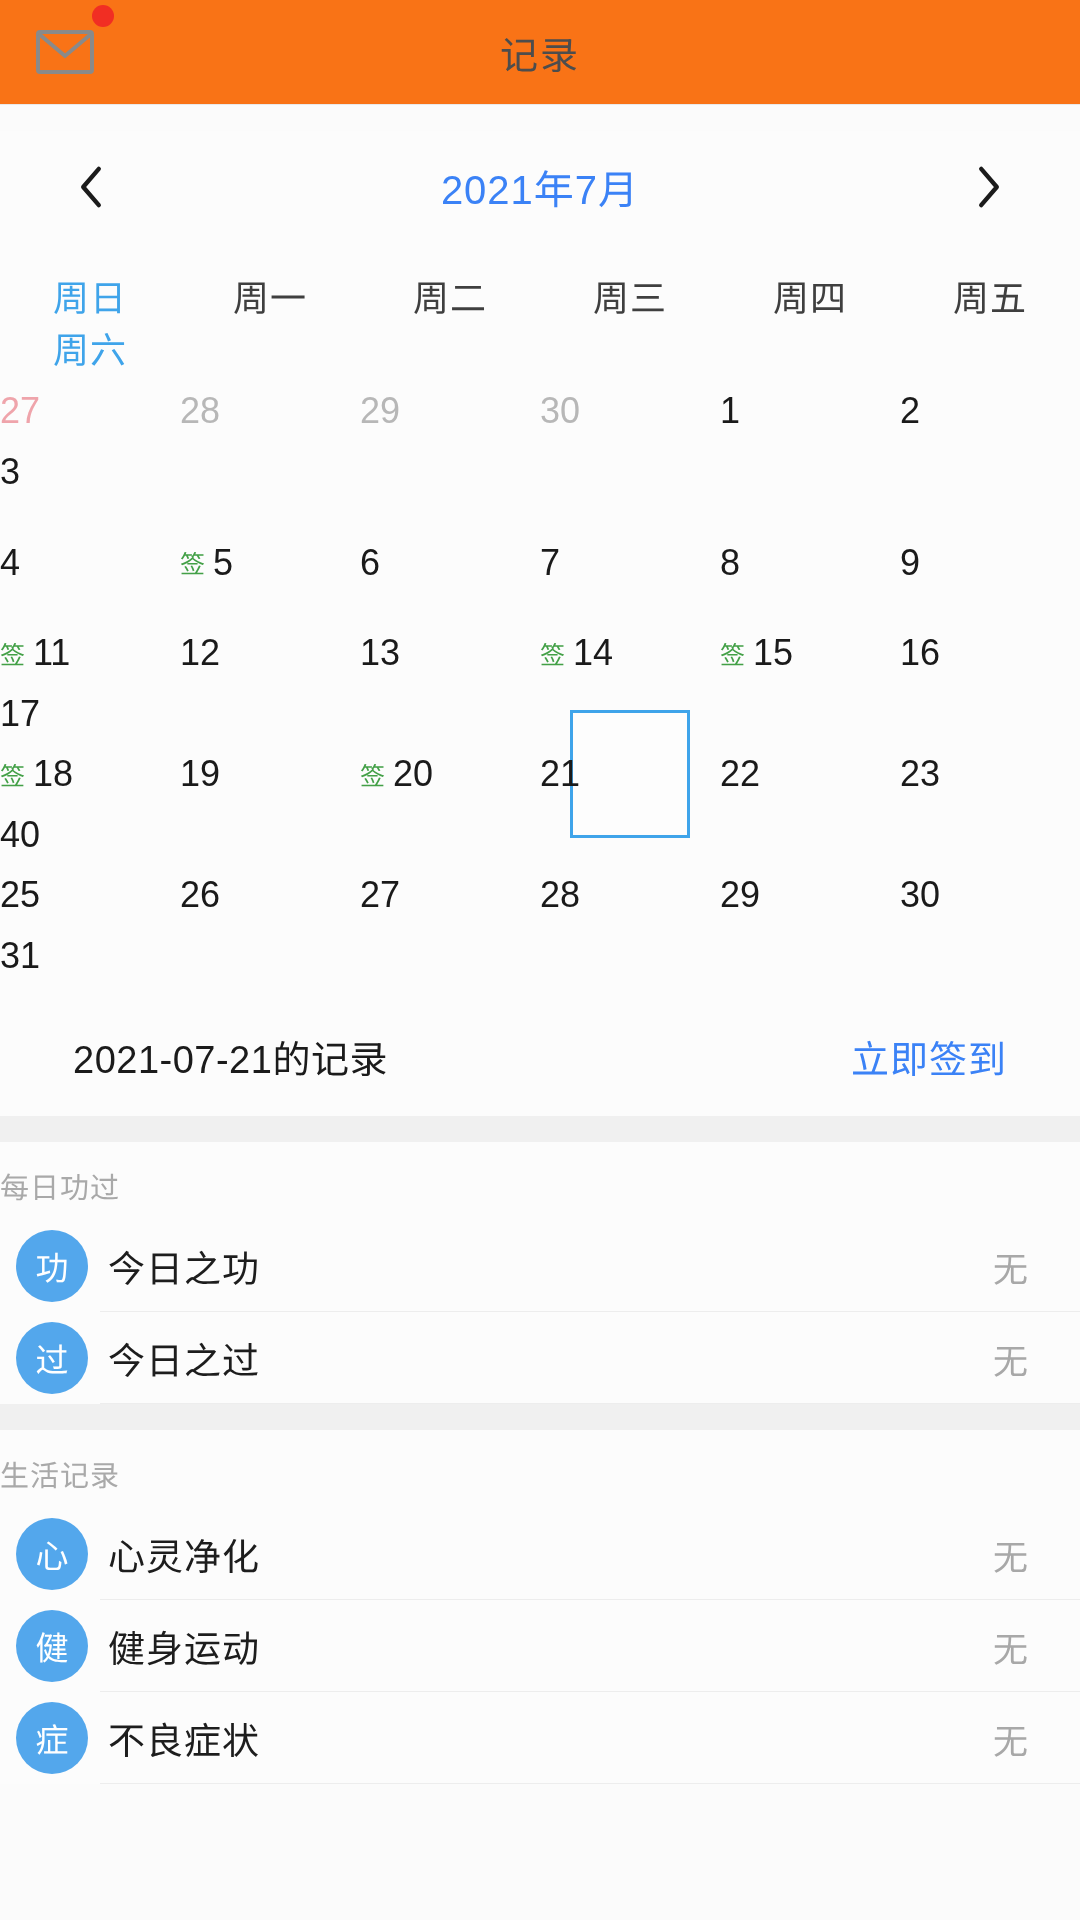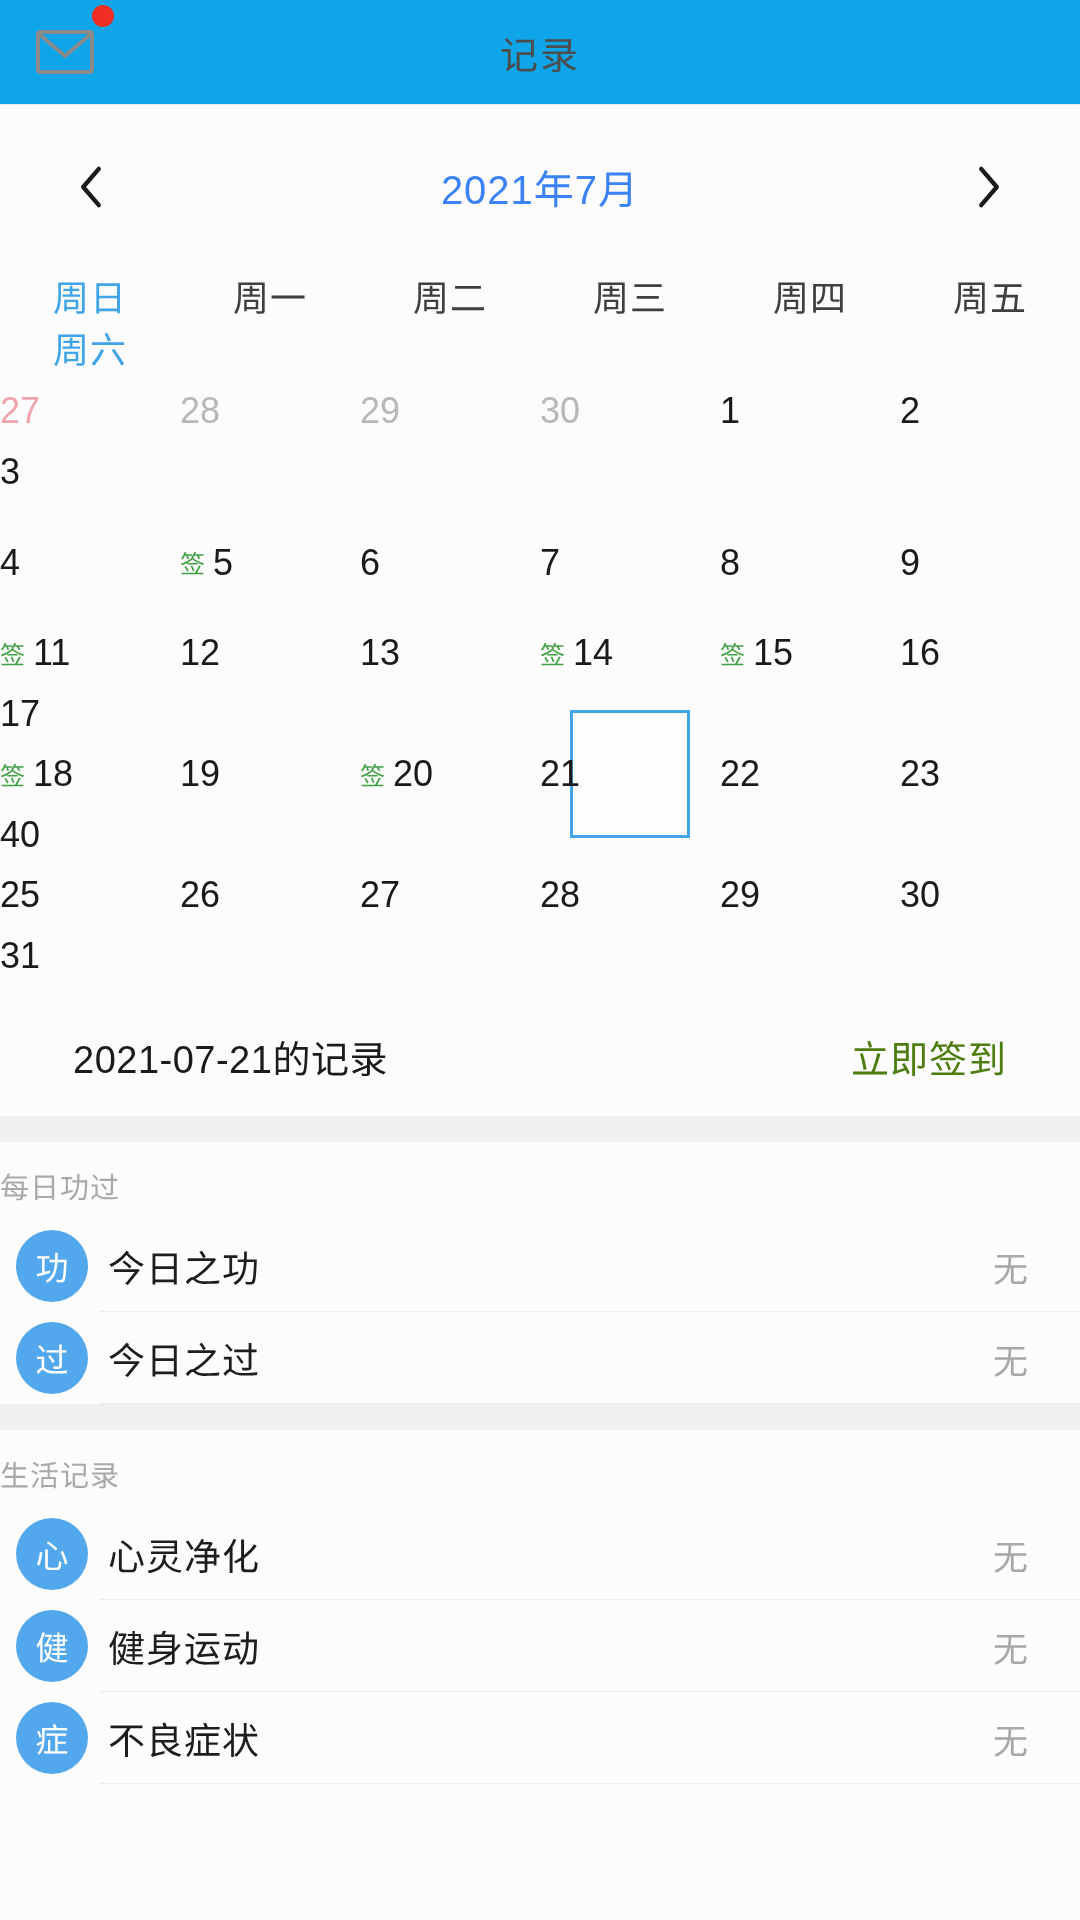--- a/index.html
+++ b/index.html
@@ -14,21 +14,21 @@
     font-family: "Liberation Sans", "DejaVu Sans", sans-serif;
     overflow: hidden;
     color: #222;
     -webkit-font-smoothing: antialiased;
   }
 
   
   .header {
     position: relative;
     height: 104px;
-    background: #0ea5e9;
+    background: #f97316;
     border-bottom: 1px solid #e9e9e9;
     display: flex;
     align-items: center;
   }
   .header-title {
     position: absolute;
     left: 0;
     right: 0;
     text-align: center;
     font-size: 38px;
@@ -159,21 +159,21 @@
     box-sizing: border-box;
     background: #fcfcfc;
   }
   .record-date {
     font-size: 38px;
     color: #1b1b1b;
     letter-spacing: 0.5px;
   }
   .signin-link {
     font-size: 38px;
-    color: #4d7c0f;
+    color: #3b82f6;
     letter-spacing: 1px;
   }
 
   
   .section-gap { height: 26px; background: #f0f0f0; }
   .section {
     background: #fcfcfc;
   }
   .section-title {
     text-align: left;

